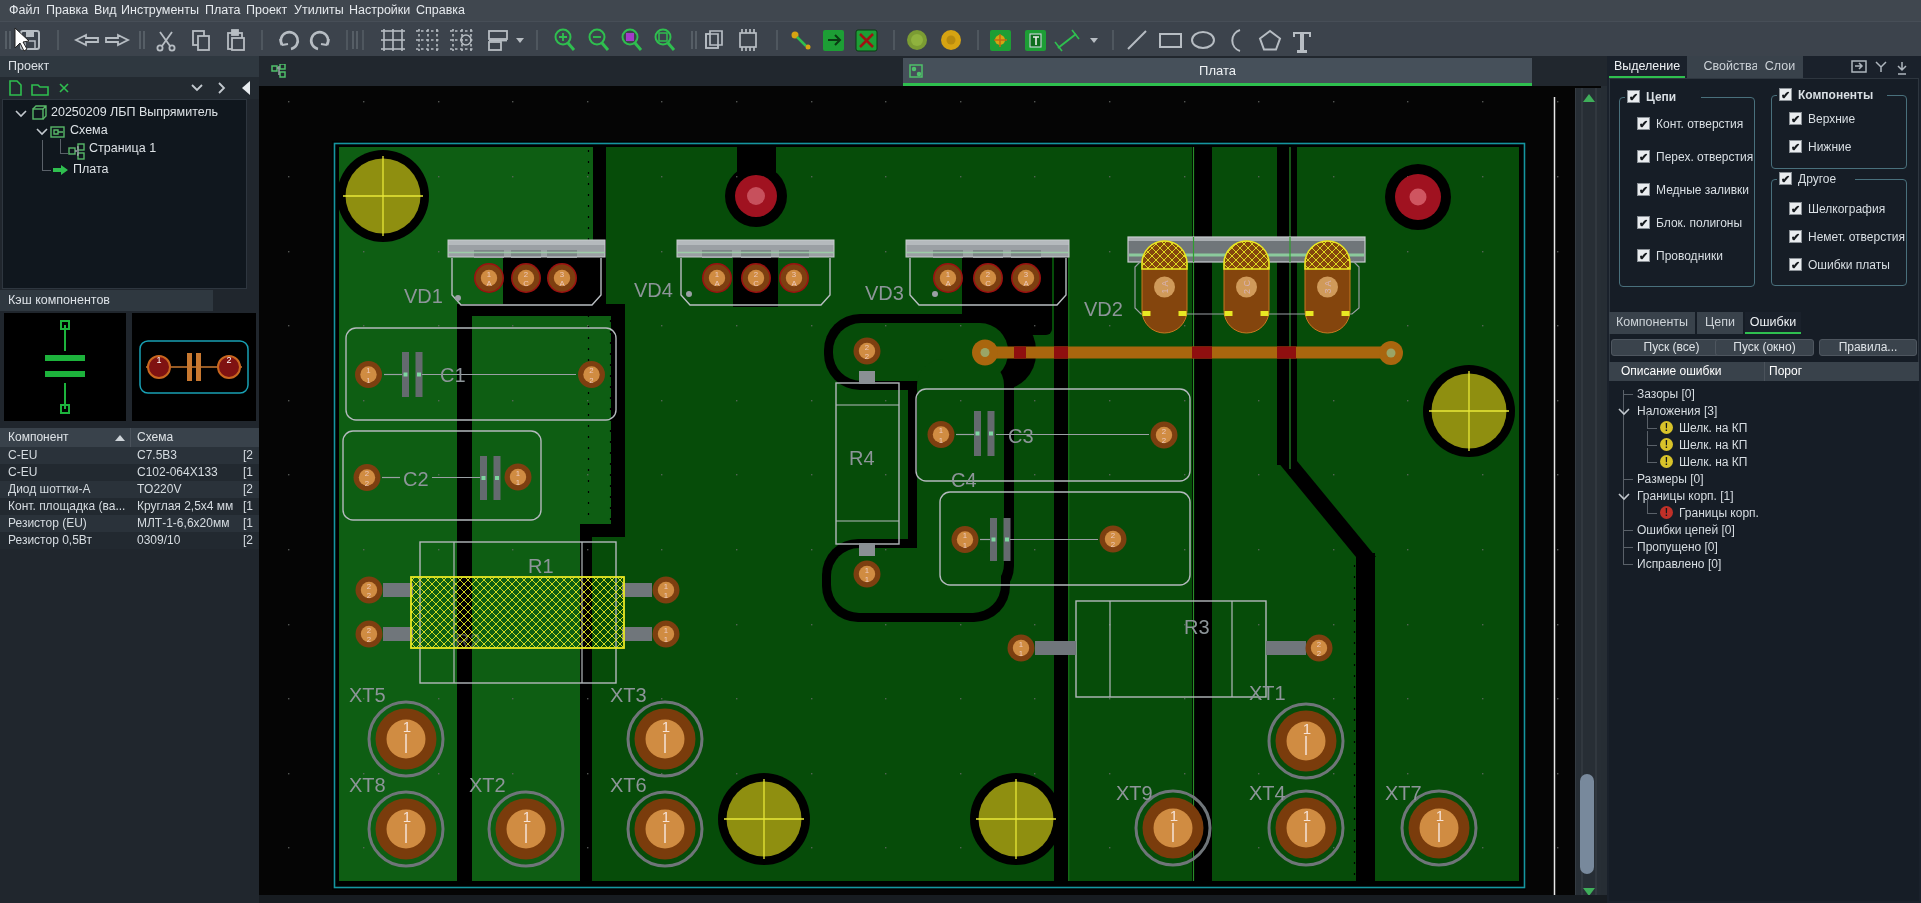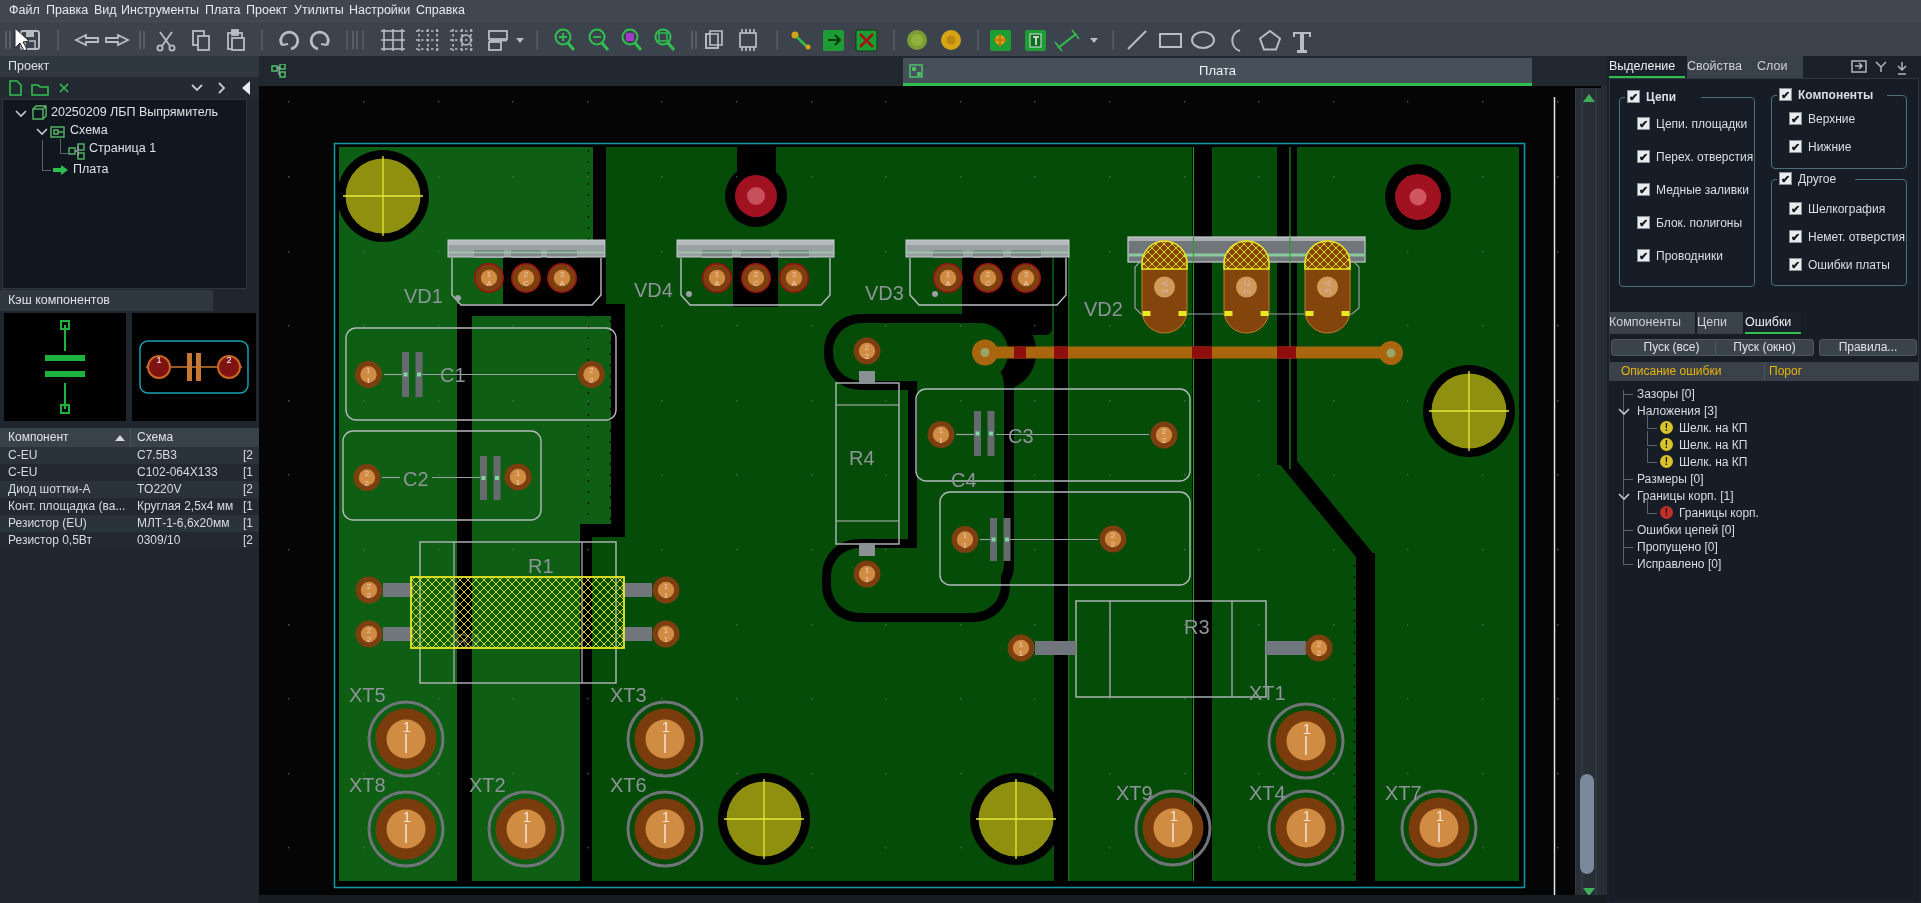--- a/index.html
+++ b/index.html
@@ -6,21 +6,21 @@
  font-family:"Liberation Sans",sans-serif;}
 .a{position:absolute}
 .menubar{left:0;top:0;width:1921px;height:21px;background:#40474f;color:#e6eaee;font-size:12.5px}
 .menubar span{position:absolute;top:3px}
 .toolbar{left:0;top:21px;width:1921px;height:35px;background:#3c434c;border-top:1px solid #474e57}
 .lp{left:0;top:56px;width:259px;height:847px;background:#20262d}
 .phead{background:#2f3840;color:#dbe0e5;font-size:12.5px;line-height:21px;padding-left:8px}
 .treebox{background:#10171e;border:1px solid #2e363f;color:#dde2e6;font-size:12.5px}
 .cell{position:absolute;white-space:nowrap;overflow:hidden}
 .rp{left:1607px;top:56px;width:314px;height:847px;background:#1a212b}
-.tab{position:absolute;top:0;height:22px;font-size:12.5px;color:#cdd3d8;background:#39424b;line-height:21px}
+.tab{position:absolute;top:0;height:22px;font-size:12.5px;color:#cdd3d8;text-align:center;background:#39424b;line-height:21px}
 .tabact{background:#1a212b;border-bottom:2px solid #2fbf4f;color:#eef1f4}
 .gbox{position:absolute;border:1px solid #49707c;border-radius:4px}
 .cbx{position:absolute;width:13px;height:13px;background:#e9ecef;border:1px solid #8a9096;color:#14181c;
  font-size:11px;line-height:12px;text-align:center;font-weight:bold}
 .cblab{position:absolute;color:#d9dfe4;font-size:12px;white-space:nowrap}
 .btn{position:absolute;height:17px;background:#3a434c;border:1px solid #4e565f;border-radius:3px;
  color:#dde2e6;font-size:12px;text-align:center;line-height:15px}
 .trow{position:absolute;color:#d6dce1;font-size:12px;white-space:nowrap}
 .gline{position:absolute;border-left:1px solid #5a6169}
 .hline{position:absolute;border-top:1px solid #5a6169}
@@ -875,21 +875,21 @@
         <path d="M26 4 l5 5 5 -5 m-5 5 v5"></path>
         <path d="M52 4 v8 m-4 -4 l4 4 4 -4 m-8 8 h8"></path>
       </g>
     </svg>
     <div class="a" style="left:2px;top:22px;width:310px;height:320px;background:#161d26;border:1px solid #2e363f"></div>
     <div class="gbox" style="left:12px;top:41px;width:136px;height:190px"></div>
     <div class="a" style="left:18px;top:34px;width:76px;height:14px;background:#161d26"></div>
     <div class="cbx" style="left:20px;top:34px">✔</div>
     <div class="cblab" style="left:39px;top:34px;font-weight:bold">Цепи</div>
     <div class="cbx" style="left:30px;top:61px">✔</div>
-    <div class="cblab" style="left:49px;top:61px">Цепи. площадки</div>
+    <div class="cblab" style="left:49px;top:61px">Конт. отверстия</div>
     <div class="cbx" style="left:30px;top:94px">✔</div>
     <div class="cblab" style="left:49px;top:94px">Перех. отверстия</div>
     <div class="cbx" style="left:30px;top:127px">✔</div>
     <div class="cblab" style="left:49px;top:127px">Медные заливки</div>
     <div class="cbx" style="left:30px;top:160px">✔</div>
     <div class="cblab" style="left:49px;top:160px">Блок. полигоны</div>
     <div class="cbx" style="left:30px;top:193px">✔</div>
     <div class="cblab" style="left:49px;top:193px">Проводники</div>
     <div class="gbox" style="left:164px;top:39px;width:136px;height:74px"></div>
     <div class="a" style="left:170px;top:32px;width:110px;height:14px;background:#161d26"></div>
@@ -908,21 +908,21 @@
     <div class="cbx" style="left:182px;top:174px">✔</div>
     <div class="cblab" style="left:201px;top:174px">Немет. отверстия</div>
     <div class="cbx" style="left:182px;top:202px">✔</div>
     <div class="cblab" style="left:201px;top:202px">Ошибки платы</div>
     <div class="tab" style="left:2px;top:256px;width:86px">Компоненты</div>
     <div class="tab" style="left:90px;top:256px;width:46px">Цепи</div>
     <div class="tab tabact" style="left:138px;top:256px;width:56px">Ошибки</div>
     <div class="btn" style="left:4px;top:283px;width:121px">Пуск (все)</div>
     <div class="btn" style="left:108px;top:283px;width:99px">Пуск (окно)</div>
     <div class="btn" style="left:212px;top:283px;width:98px">Правила...</div>
-    <div class="a" style="left:2px;top:306px;width:310px;height:19px;background:#39424b;color:#eab308;font-size:12px">
+    <div class="a" style="left:2px;top:306px;width:310px;height:19px;background:#39424b;color:#ffffff;font-size:12px">
       <span class="a" style="left:12px;top:2px">Описание ошибки</span>
       <span class="a" style="left:160px;top:2px">Порог</span>
       <div class="a" style="left:155px;top:0;height:19px;border-left:1px solid #4a525b"></div>
     </div>
     <div class="a" style="left:2px;top:325px;width:310px;height:520px;background:#161d26"></div>
     <div class="gline" style="left:16px;top:334px;height:174px"></div>
     <div class="hline" style="left:16px;top:338px;width:10px"></div>
     <div class="trow" style="left:30px;top:331px">Зазоры [0]</div>
     <svg class="a" style="left:10px;top:351px" width="14" height="10">
       <path d="M2 2 l5 5 5 -5" fill="none" stroke="#c3c9cf" stroke-width="1.6"></path>

